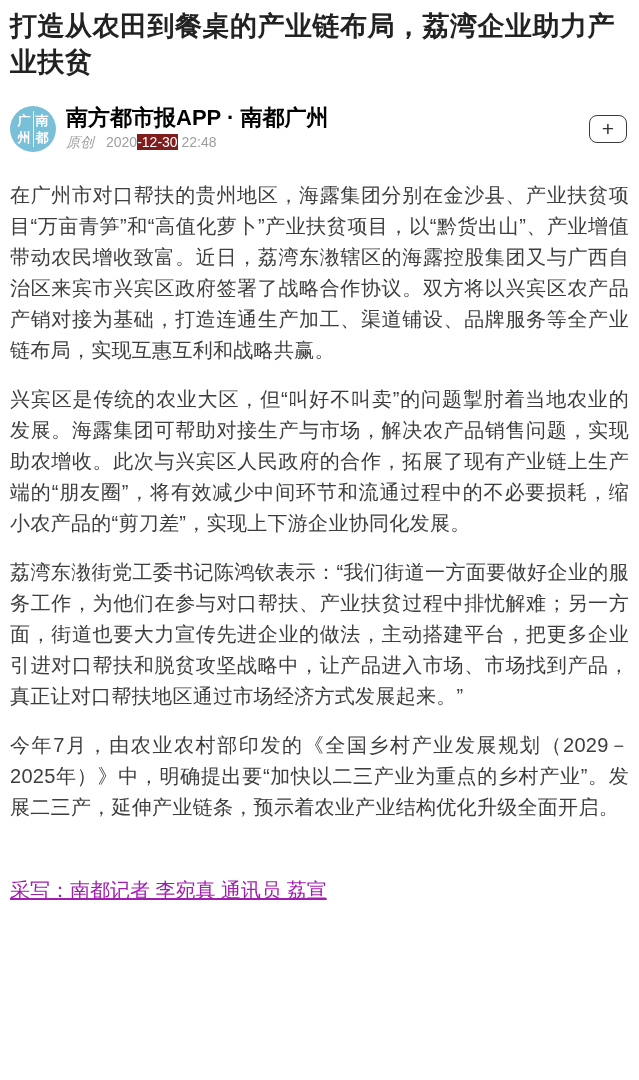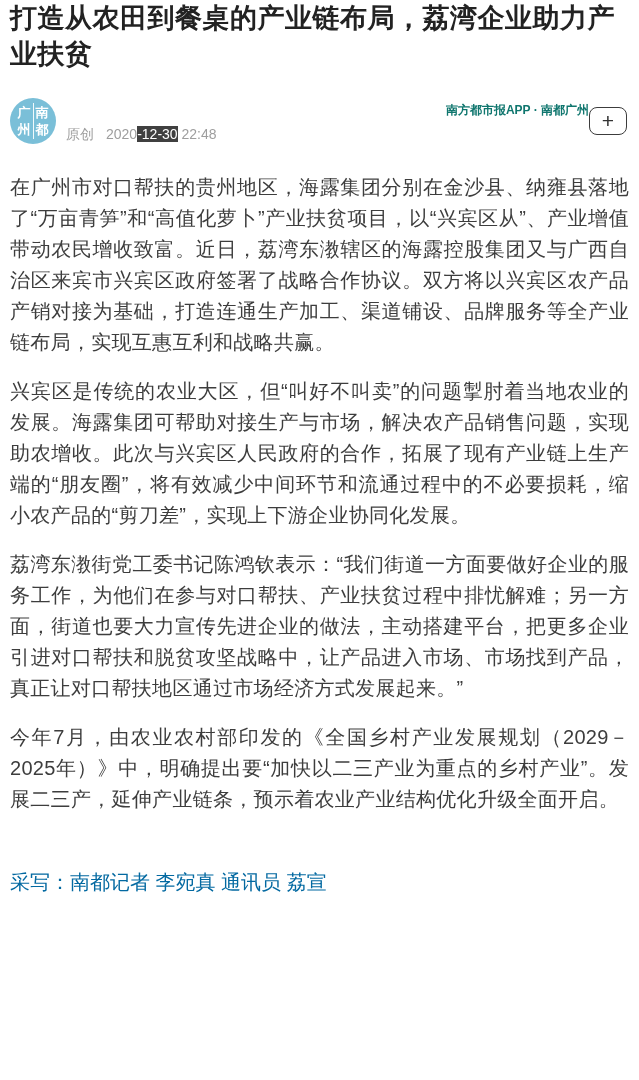--- a/index.html
+++ b/index.html
@@ -2,21 +2,21 @@
 <html><head>
 <meta charset="utf-8">
 <style>
   * { margin: 0; padding: 0; box-sizing: border-box; }
   html, body {
     width: 639px; height: 1080px;
     background: #ffffff;
     overflow: hidden;
     font-family: "Liberation Sans", "DejaVu Sans", sans-serif;
   }
-  .page { padding: 0 10px 0 10px; }
+  .page { padding: 8px 10px 0 10px; }
 
   
   .article-title {
     font-size: 27px;
     font-weight: 700;
     line-height: 36px;
     color: #222222;
     letter-spacing: 0.5px;
   }
 
@@ -47,36 +47,35 @@
     font-weight: 700;
   }
   .avatar .divider {
     position: absolute;
     left: 50%; top: 5px; bottom: 5px;
     width: 1px;
     background: rgba(255,255,255,0.9);
   }
   .source-meta { margin-left: 10px; flex: 1 1 auto; min-width: 0; }
   .source-name {
-    font-size: 12px;
+    font-size: 22px;
     font-weight: 700;
-    color: #0f766e;
+    color: #000000;
     line-height: 22px;
     cursor: pointer;
-    text-align: right;
   }
   .meta-line {
     margin-top: 4px;
     font-size: 14px;
     color: #9e9e9e;
     line-height: 18px;
   }
-  .meta-line .origin { margin-right: 12px; }
+  .meta-line .origin { margin-right: 12px; font-style: italic; }
   .sel {
-    background: #404040;
+    background: #7f1d1d;
     color: #ffffff;
   }
   .follow-btn {
     flex: 0 0 auto;
     width: 38px; height: 28px;
     border: 1.5px solid #3c3c3c;
     border-radius: 8px;
     background: #ffffff;
     display: flex;
     align-items: center;
@@ -101,22 +100,23 @@
     text-align: justify;
     margin-bottom: 18px;
     letter-spacing: 0.3px;
   }
 
   
   .credits { margin-top: 54px; }
   .credits p {
     font-size: 20px;
     line-height: 26px;
-    color: #0369a1;
+    color: #a21caf;
     margin-bottom: 26px;
+    text-decoration: underline;
   }
 </style>
 </head>
 <body>
 
 <div class="page">
 
   <h1 class="article-title">打造从农田到餐桌的产业链布局，荔湾企业助力产业扶贫</h1>
 
   <div class="source-header">
@@ -136,21 +136,21 @@
       </div>
     </div>
 
     <div class="follow-btn">
       <span class="plus">+</span>
     </div>
 
   </div>
 
   <div class="article-body">
-    <p>在广州市对口帮扶的贵州地区，海露集团分别在金沙县、纳雍县落地了“万亩青笋”和“高值化萝卜”产业扶贫项目，以“兴宾区从”、产业增值带动农民增收致富。近日，荔湾东漖辖区的海露控股集团又与广西自治区来宾市兴宾区政府签署了战略合作协议。双方将以兴宾区农产品产销对接为基础，打造连通生产加工、渠道铺设、品牌服务等全产业链布局，实现互惠互利和战略共赢。</p>
+    <p>在广州市对口帮扶的贵州地区，海露集团分别在金沙县、产业扶贫项目“万亩青笋”和“高值化萝卜”产业扶贫项目，以“黔货出山”、产业增值带动农民增收致富。近日，荔湾东漖辖区的海露控股集团又与广西自治区来宾市兴宾区政府签署了战略合作协议。双方将以兴宾区农产品产销对接为基础，打造连通生产加工、渠道铺设、品牌服务等全产业链布局，实现互惠互利和战略共赢。</p>
     <p>兴宾区是传统的农业大区，但“叫好不叫卖”的问题掣肘着当地农业的发展。海露集团可帮助对接生产与市场，解决农产品销售问题，实现助农增收。此次与兴宾区人民政府的合作，拓展了现有产业链上生产端的“朋友圈”，将有效减少中间环节和流通过程中的不必要损耗，缩小农产品的“剪刀差”，实现上下游企业协同化发展。</p>
     <p>荔湾东漖街党工委书记陈鸿钦表示：“我们街道一方面要做好企业的服务工作，为他们在参与对口帮扶、产业扶贫过程中排忧解难；另一方面，街道也要大力宣传先进企业的做法，主动搭建平台，把更多企业引进对口帮扶和脱贫攻坚战略中，让产品进入市场、市场找到产品，真正让对口帮扶地区通过市场经济方式发展起来。”</p>
     <p>今年7月，由农业农村部印发的《全国乡村产业发展规划（2029－2025年）》中，明确提出要“加快以二三产业为重点的乡村产业”。发展二三产，延伸产业链条，预示着农业产业结构优化升级全面开启。</p>
   </div>
 
   <div class="credits">
     <p>采写：南都记者 李宛真 通讯员 荔宣</p>
   </div>
 
 </div>

